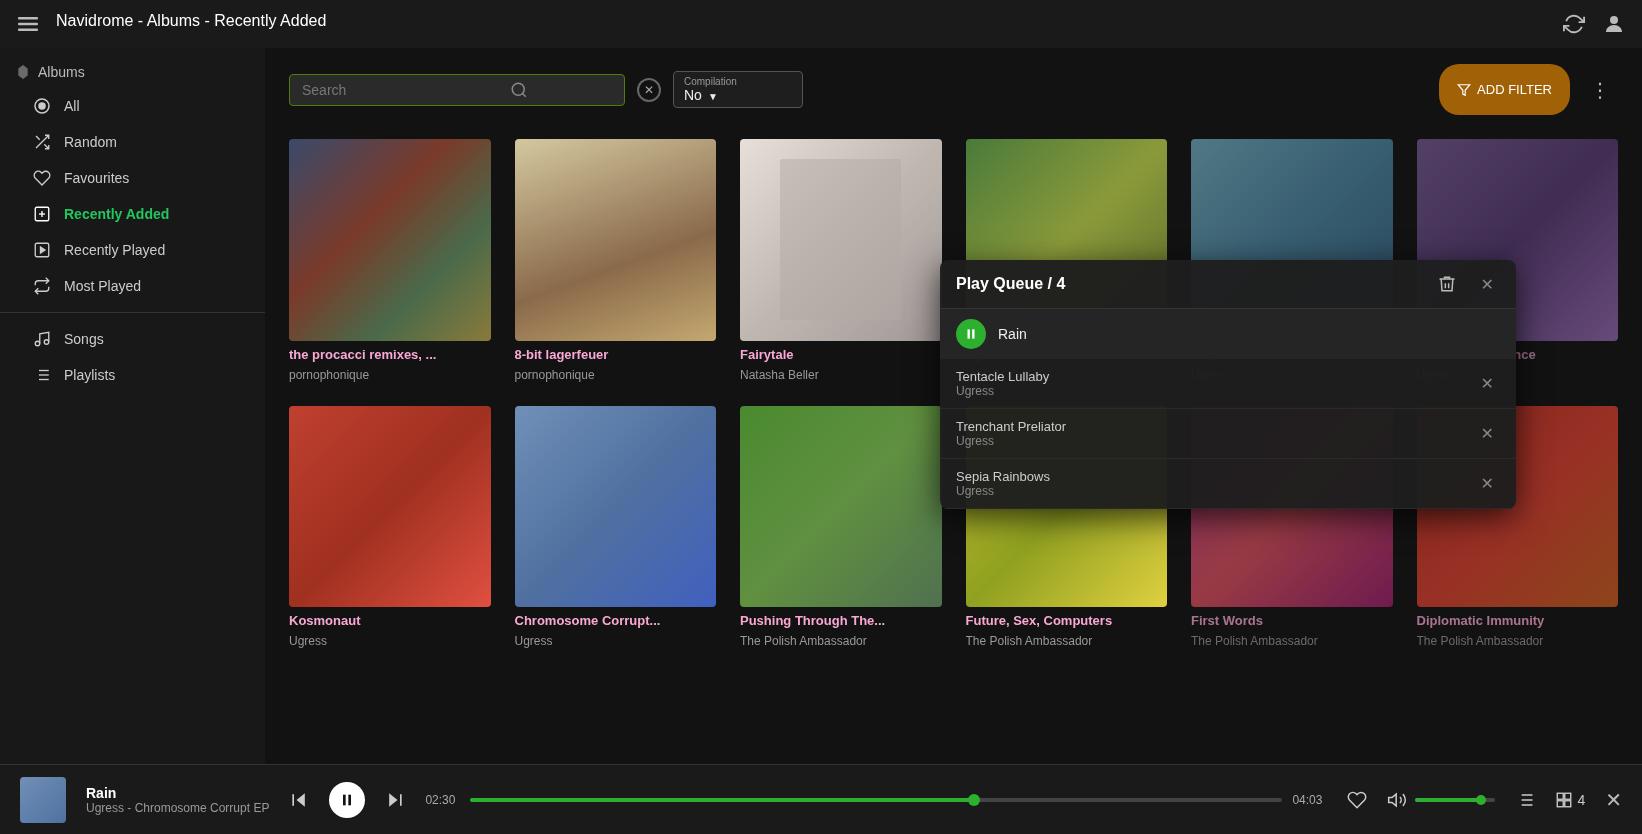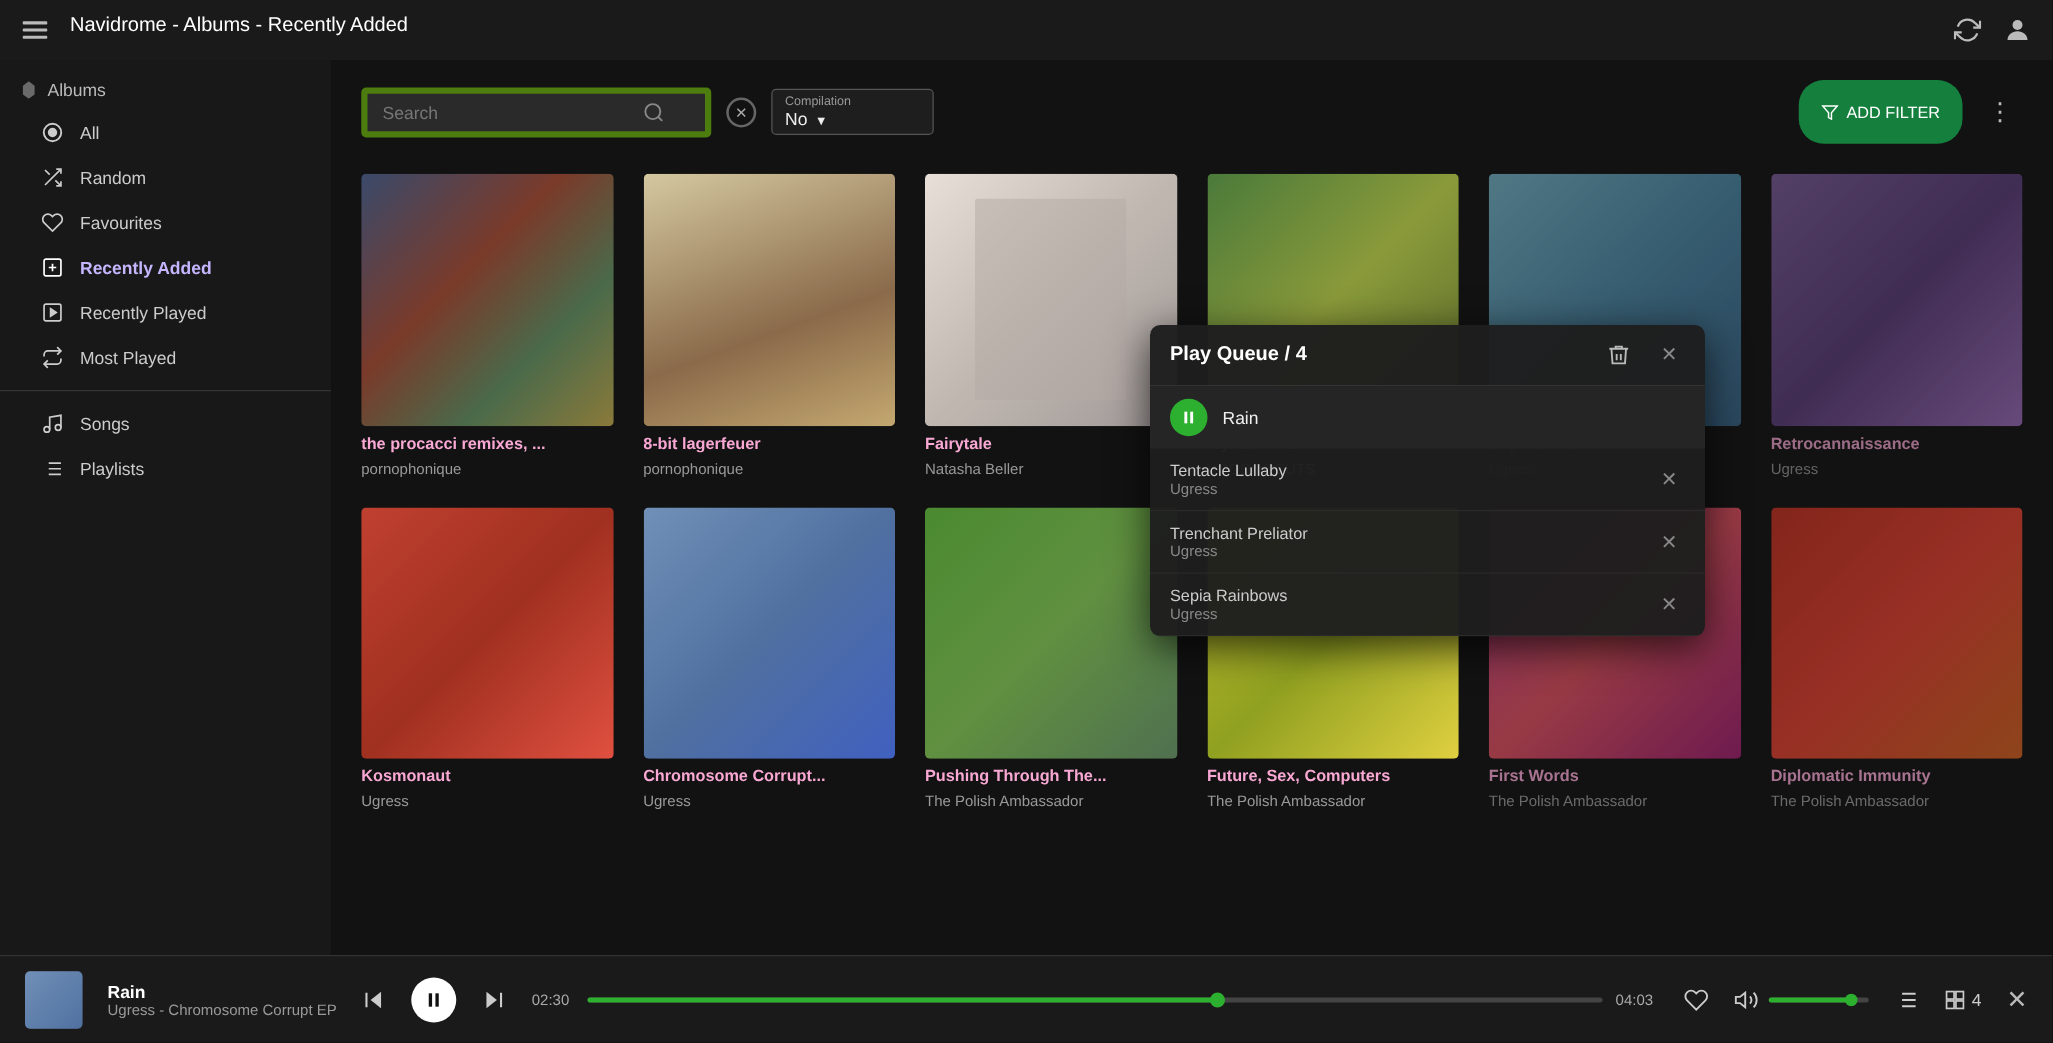--- a/index.html
+++ b/index.html
@@ -73,21 +73,21 @@
     .sidebar-item {
       display: flex;
       align-items: center;
       gap: 12px;
       padding: 8px 16px 8px 32px;
       cursor: pointer;
       color: #ccc;
       font-size: 14px;
       border-radius: 0;
     }
-    .sidebar-item.active { color: #c4b5fd; font-weight: 700; }
+    .sidebar-item.active { color: #22c55e; font-weight: 700; }
     .sidebar-icon {
       width: 20px; height: 20px;
       display: flex; align-items: center; justify-content: center;
       color: inherit;
       flex-shrink: 0;
     }
     .sidebar-divider { height: 1px; background: #333; margin: 8px 0; }
 
     
     .content-area {
@@ -103,25 +103,25 @@
       display: flex;
       align-items: center;
       padding: 16px 24px;
       gap: 12px;
       flex-shrink: 0;
     }
     .search-box {
       display: flex;
       align-items: center;
       background: #2a2a2a;
-      border: 5px solid #4d7c0f;
+      border: 1px solid #4d7c0f;
       border-radius: 4px;
       padding: 6px 12px;
       gap: 8px;
-      width: 280px;
+      width: 336px;
     }
     .search-box input {
       background: transparent;
       border: none;
       outline: none;
       color: #ccc;
       font-size: 14px;
       width: 200px;
     }
     .search-box input::placeholder { color: #777; }
@@ -151,21 +151,21 @@
     }
     .compilation-value {
       display: flex;
       align-items: center;
       gap: 6px;
       font-size: 14px;
       color: #eee;
     }
     .add-filter-btn {
       margin-left: auto;
-      background: #15803d;
+      background: #a16207;
       color: #fff;
       border: none;
       border-radius: 20px;
       padding: 18px 18px;
       cursor: pointer;
       font-size: 13px;
       display: flex;
       align-items: center;
       gap: 6px;
     }
@@ -218,22 +218,22 @@
       text-overflow: ellipsis;
     }
 
     
     .art-procacci { background: linear-gradient(135deg, #3a4a6b, #7a3a2a, #4a6a4a, #8a7a3a); }
 
     
     .play-queue-popup {
       position: fixed;
       top: 260px;
-      left: 920px;
-      width: 444px;
+      left: 940px;
+      width: 576px;
       background: rgba(30,30,30,0.97);
       border-radius: 8px;
       box-shadow: 0 8px 32px rgba(0,0,0,0.7);
       z-index: 100;
       padding: 0;
       overflow: hidden;
     }
     .pq-header {
       display: flex;
       align-items: center;

